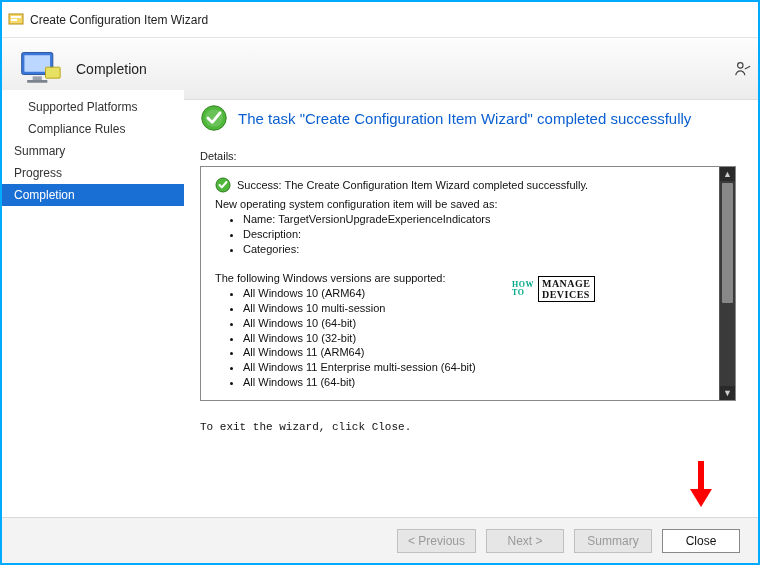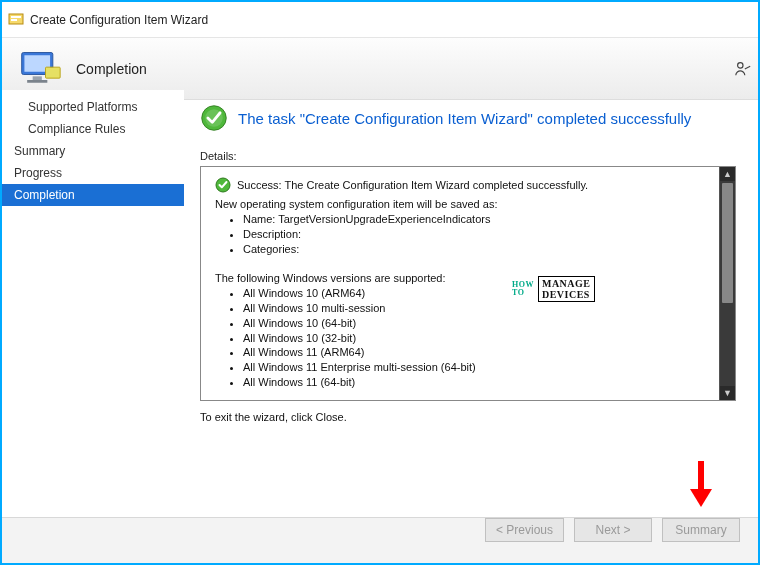--- a/index.html
+++ b/index.html
@@ -133,30 +133,30 @@
     }
     .scroll-arrow.top { top: 0; }
     .scroll-arrow.bottom { bottom: 0; }
     .scroll-thumb {
       position: absolute;
       top: 16px; left: 2px; right: 2px;
       height: 120px;
       background: #888;
       border-radius: 1px;
     }
-    .exit-hint { margin-top: 10px; color: #111; }
+    .exit-hint { margin-top: 20px; color: #111; font-family: Liberation Mono, monospace; }
 
     .footer {
       position: absolute;
       left: 0; right: 0; bottom: 0;
       height: 46px;
       background: #f3f3f3;
       border-top: 1px solid #d8d8d8;
       display: flex;
-      align-items: flex-start;
+      align-items: center;
       justify-content: flex-end;
       padding: 0 18px;
       gap: 10px;
     }
     .btn {
       min-width: 78px;
       height: 24px;
       font-size: 12px;
       background: #e6e6e6;
       border: 1px solid #c0c0c0;
@@ -286,20 +286,21 @@
     </div>
 
     <div class="exit-hint">To exit the wizard, click Close.</div>
   </div>
 </div>
 
 <div class="footer">
   <button class="btn" disabled="">&lt; Previous</button>
   <button class="btn" disabled="">Next &gt;</button>
   <button class="btn" disabled="">Summary</button>
+  <button class="btn enabled">Close</button>
 </div>
 
 <div class="watermark">
   <span class="how">HOW<br>TO</span>
   <span class="box">MANAGE<br>DEVICES</span>
 </div>
 
 <span class="red-arrow">
   <svg width="28" height="50" viewBox="0 0 28 50">
     <line x1="14" y1="2" x2="14" y2="32" stroke="#ff0000" stroke-width="6"></line>

